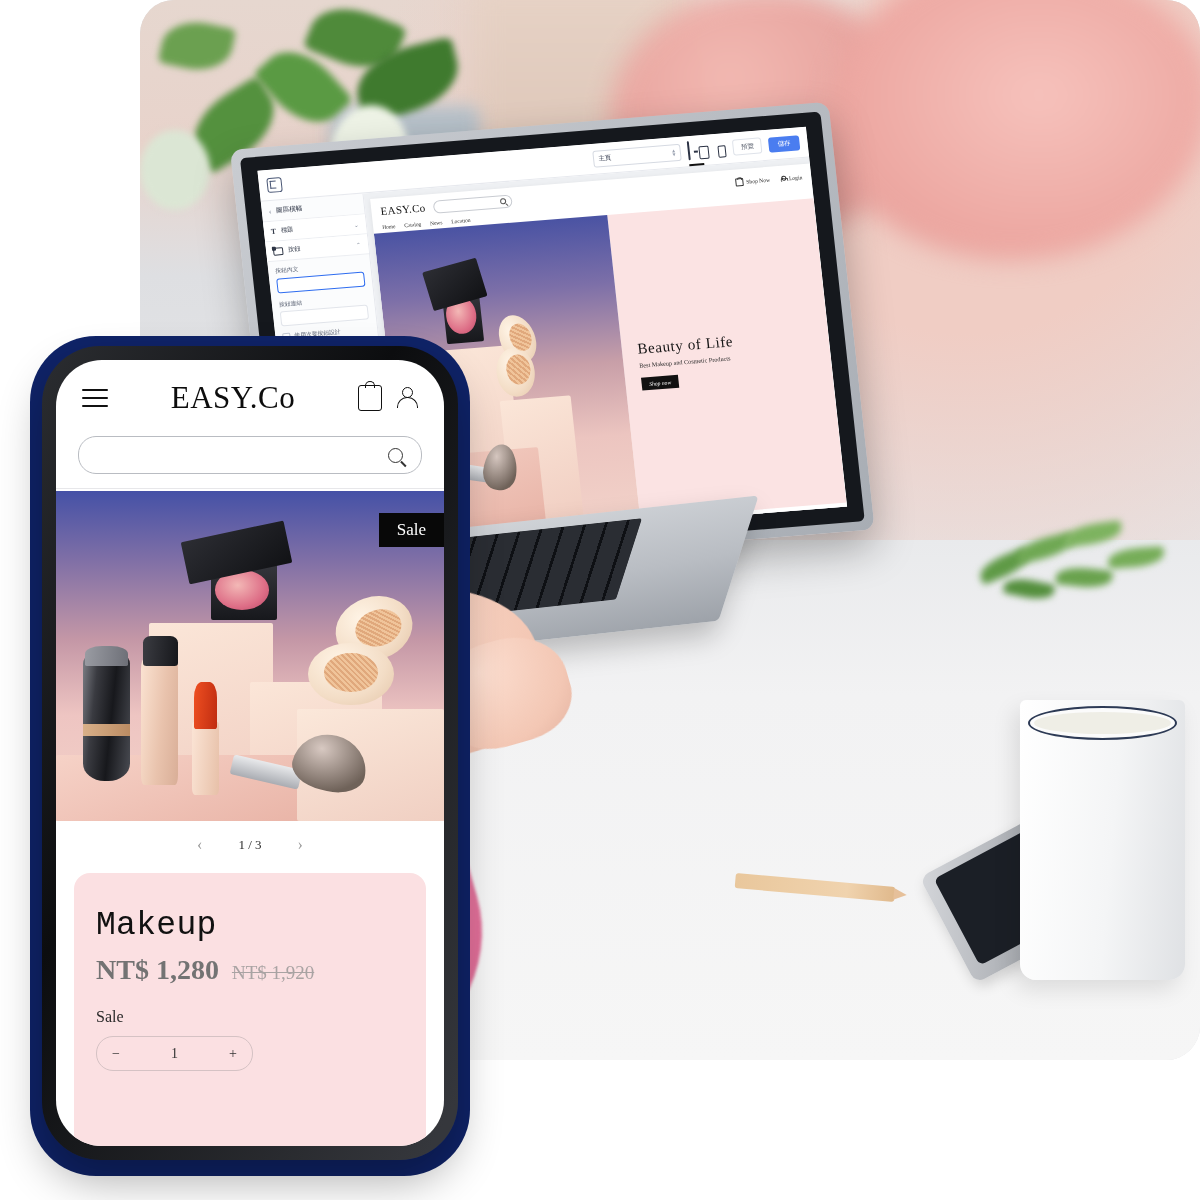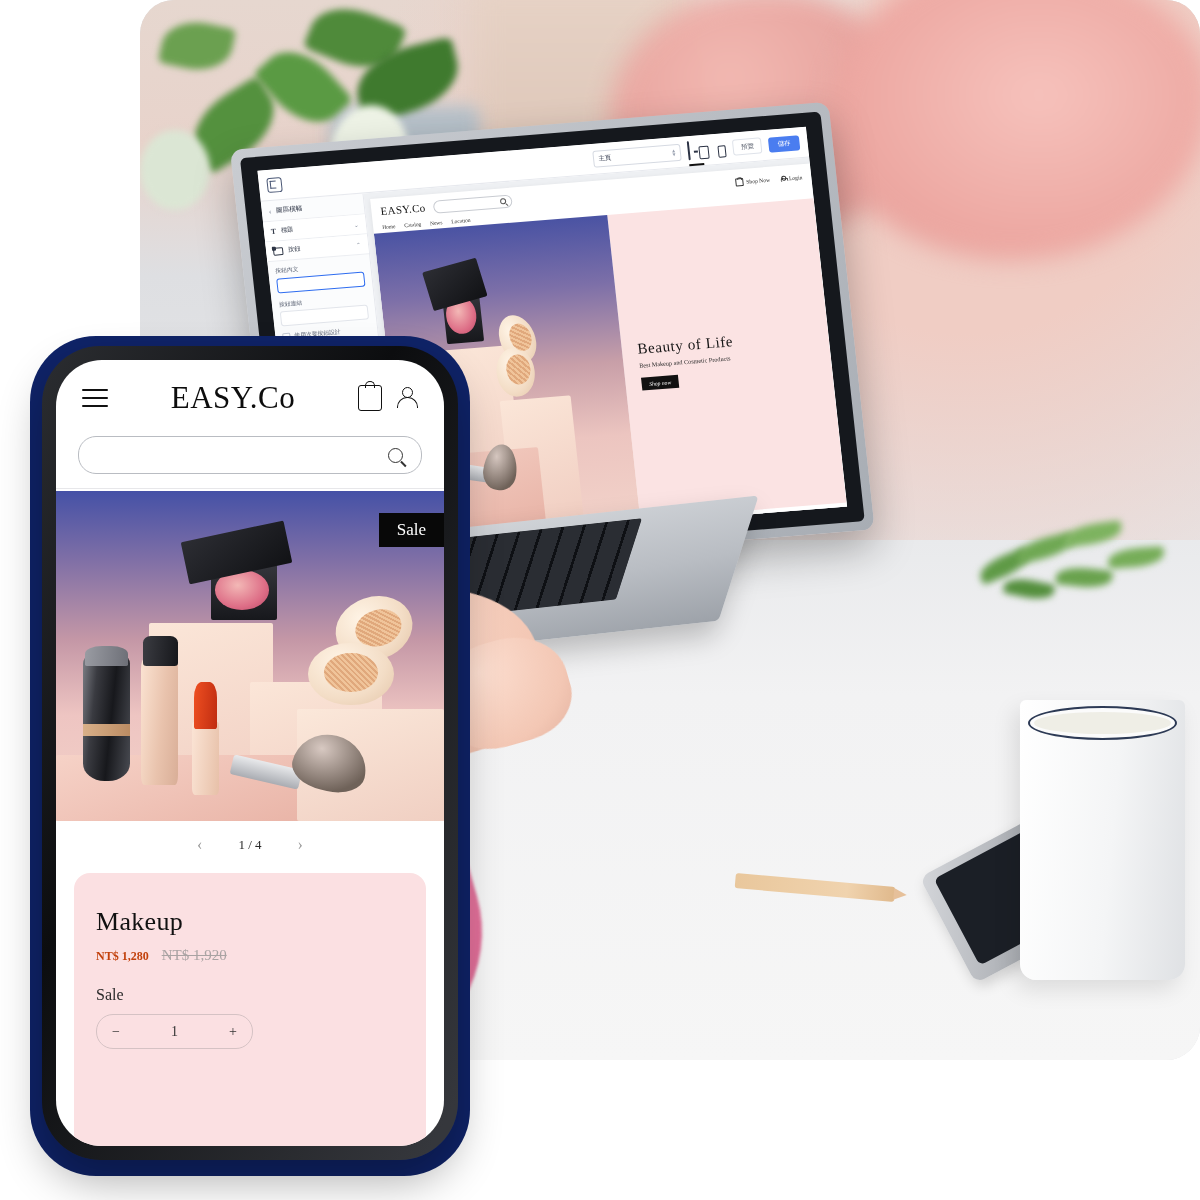--- a/index.html
+++ b/index.html
@@ -229,24 +229,24 @@
   .ph-gal{position:relative;height:330px;margin:2px 0 0;overflow:hidden;
     background:linear-gradient(180deg,#4551a6 0%,#7d6ea6 20%,#c497a6 45%,#eec5c2 68%,#f3d2c8 100%);}
   .sale{position:absolute;right:0;top:22px;background:#080808;color:#fff;
     font-family:"Liberation Serif",serif;font-size:17px;padding:7px 18px;}
   .ph-carousel{height:48px;display:flex;align-items:center;justify-content:center;gap:36px;
     font-family:"Liberation Serif",serif;font-size:13px;color:#2a2a2a;background:#fff;}
   .car-arr{font-size:16px;color:#9b9b9b;}
 
   .ph-info{margin:4px 18px 0;background:#fbe0e2;border-radius:16px 16px 0 0;
     padding:34px 22px 26px;min-height:260px;}
-  .pr-title{font-family:Liberation Serif, serif;font-size:26px;color:#111;letter-spacing:.3px;}
+  .pr-title{font-family:Liberation Mono, monospace;font-size:33px;color:#111;letter-spacing:.3px;}
   .pr-prices{display:flex;align-items:baseline;gap:13px;margin-top:10px;}
-  .pr-now{font-family:"Liberation Serif",serif;font-size:12px;font-weight:bold;color:#c2410c;}
-  .pr-was{font-family:"Liberation Serif",serif;font-size:15px;color:#a9a3a3;
+  .pr-now{font-family:"Liberation Serif",serif;font-size:28px;font-weight:bold;color:#737373;}
+  .pr-was{font-family:"Liberation Serif",serif;font-size:19px;color:#a9a3a3;
     text-decoration:line-through;}
   .pr-order{font-family:"Liberation Serif",serif;font-size:16px;color:#2a2a2a;margin-top:22px;}
   .stepper{margin-top:10px;width:125px;height:33px;border:1px solid #d5c2c4;border-radius:17px;
     display:flex;align-items:center;justify-content:space-between;padding:0 15px;
     font-family:"Liberation Serif",serif;font-size:14px;color:#333;background:transparent;}
   .atc{margin-top:20px;height:43px;background:#050505;border-radius:22px;color:#fff;
     display:flex;align-items:center;justify-content:center;
     font-family:"Liberation Serif",serif;font-size:17px;}
 </style>
 </head>
@@ -477,21 +477,21 @@
           <div class="lip-bullet" style="left:35.6%;top:58%;width:5.8%;height:14%;"></div>
 
           <div class="brush-h" style="left:45%;top:82%;width:18%;height:6%;transform:rotate(13deg);"></div>
           <div class="brush-b" style="left:61%;top:74%;width:19%;height:17%;transform:rotate(13deg);"></div>
         </div>
         <div class="sale">Sale</div>
       </div>
 
       <div class="ph-carousel">
         <span class="car-arr">‹</span>
-        <span>1 / 4</span>
+        <span>1 / 3</span>
         <span class="car-arr">›</span>
       </div>
 
       <div class="ph-info">
         <div class="pr-title">Makeup</div>
         <div class="pr-prices">
           <span class="pr-now">NT$ 1,280</span>
           <span class="pr-was">NT$ 1,920</span>
         </div>
         <div class="pr-order">Sale</div>

